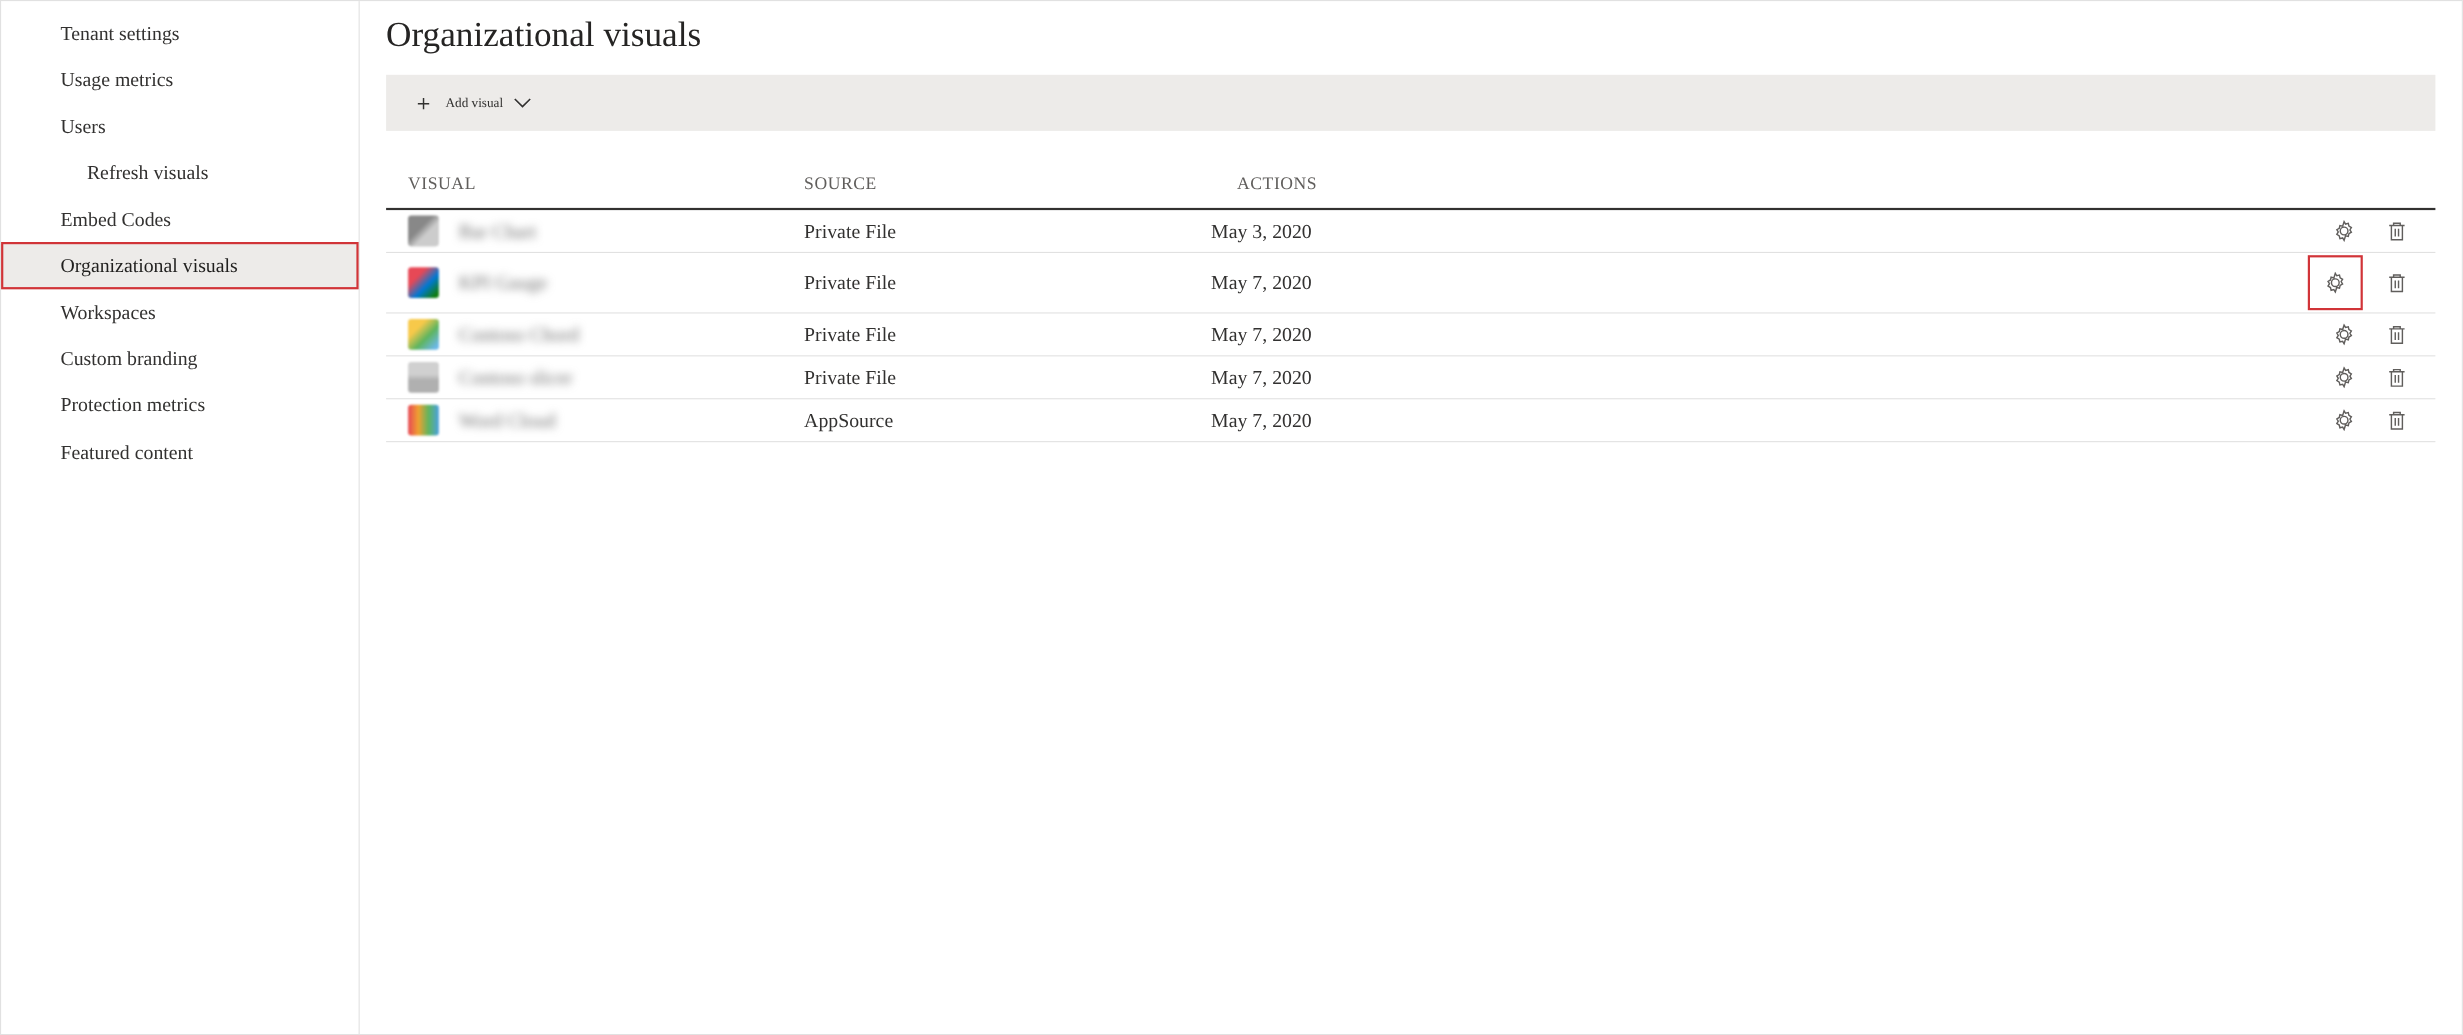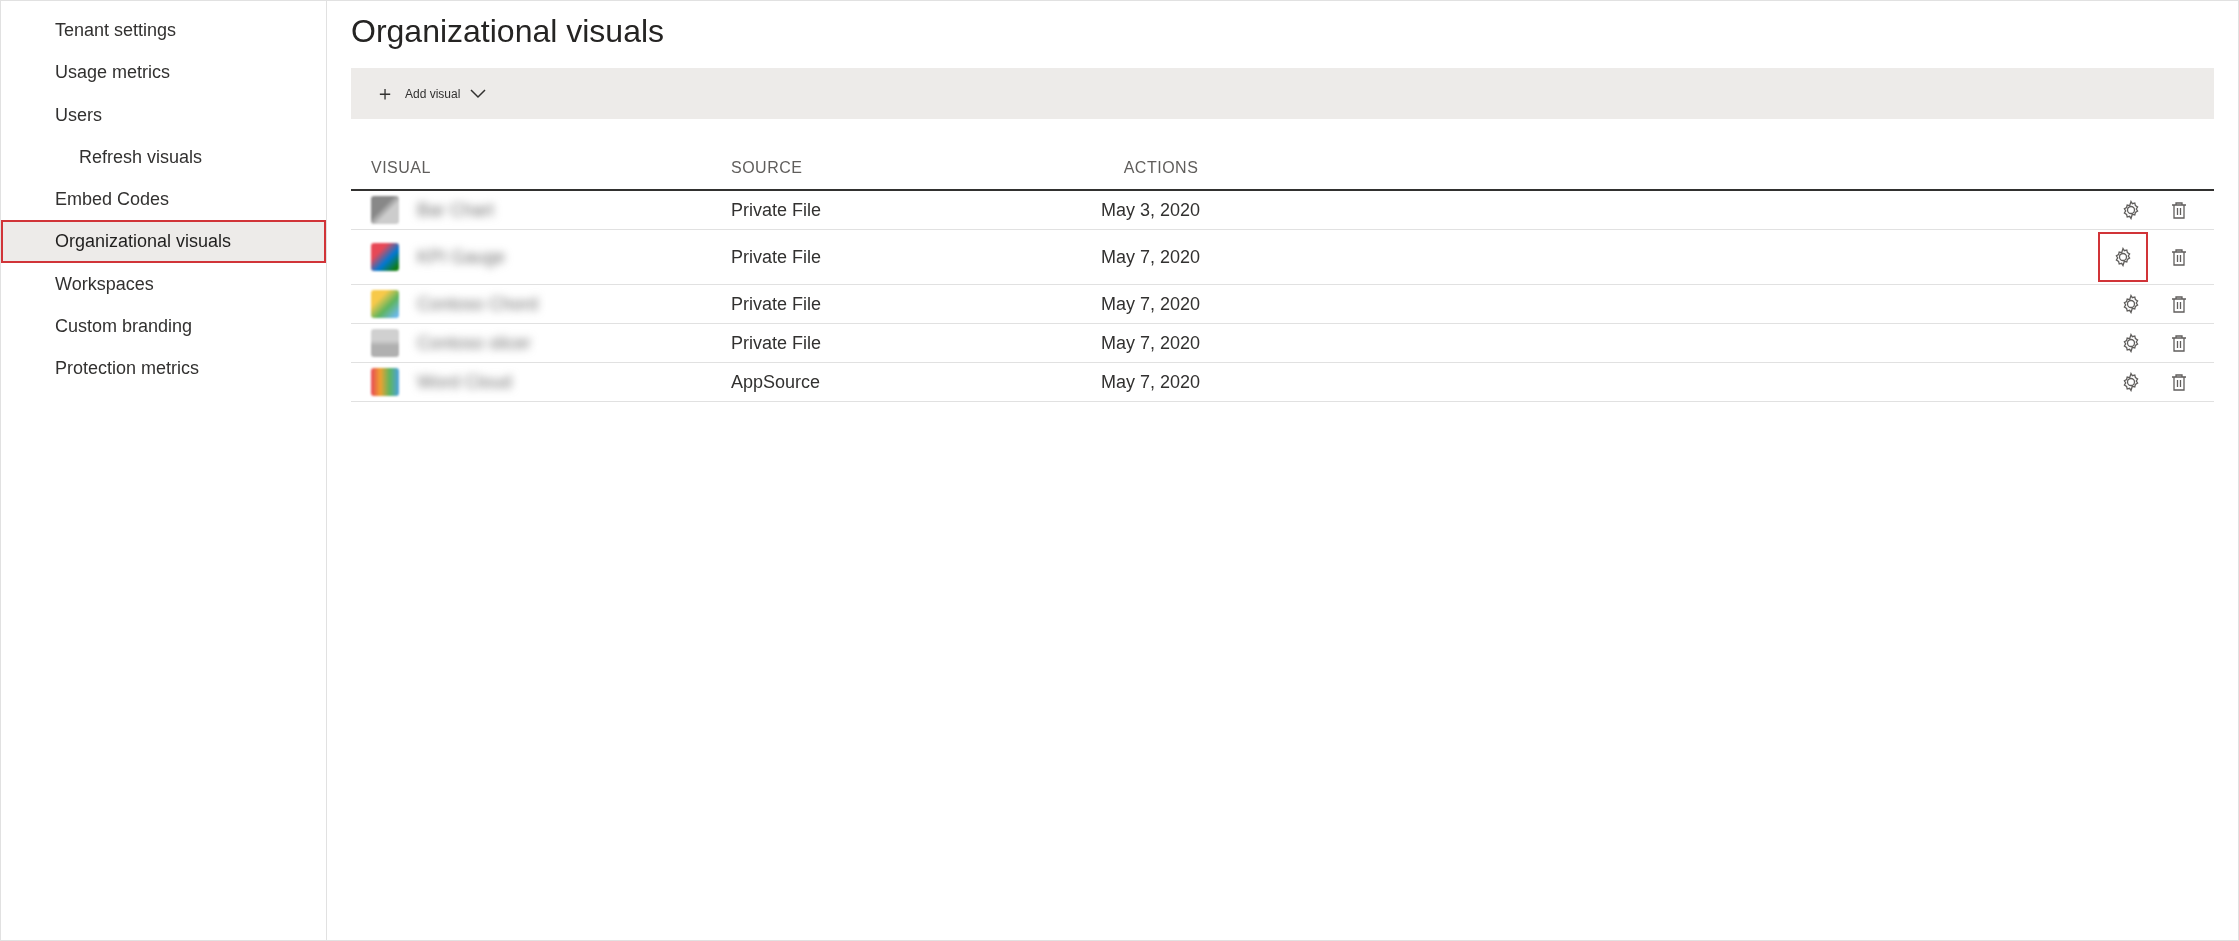--- a/index.html
+++ b/index.html
@@ -18,20 +18,21 @@
   }
   .portal-title {
     font-size: 28px;
     font-weight: 400;
     padding: 20px 24px 14px 24px;
     color: #252423;
   }
   .body-area {
     display: flex;
     flex: 1;
+    font-family: Liberation Serif, serif;
   }
   .sidebar {
     width: 326px;
     flex-shrink: 0;
     padding-top: 8px;
     border-right: 1px solid #e1e1e1;
   }
   .nav-item {
     padding: 9px 18px 9px 54px;
     font-size: 18px;
@@ -163,20 +164,21 @@
     <nav class="sidebar" id="sidebar">
         <div class="nav-item">Tenant settings</div>
         <div class="nav-item">Usage metrics</div>
         <div class="nav-item">Users</div>
         <div class="nav-item indented">Refresh visuals</div>
         <div class="nav-item">Embed Codes</div>
         <div class="nav-item selected highlighted">Organizational visuals</div>
         <div class="nav-item">Workspaces</div>
         <div class="nav-item">Custom branding</div>
         <div class="nav-item">Protection metrics</div>
+        <div class="nav-item">Featured content</div>
       </nav>
     <main class="main">
       <h1 class="page-title">Organizational visuals</h1>
       <div class="add-bar">
         <span class="plus-icon">＋</span>
         <span class="add-text">Add visual</span>
         <span class="chevron">
           <svg width="16" height="10" viewBox="0 0 16 10">
               <path d="M1 1 L8 8 L15 1" stroke="#323130" stroke-width="1.5" fill="none"></path>
             </svg>

